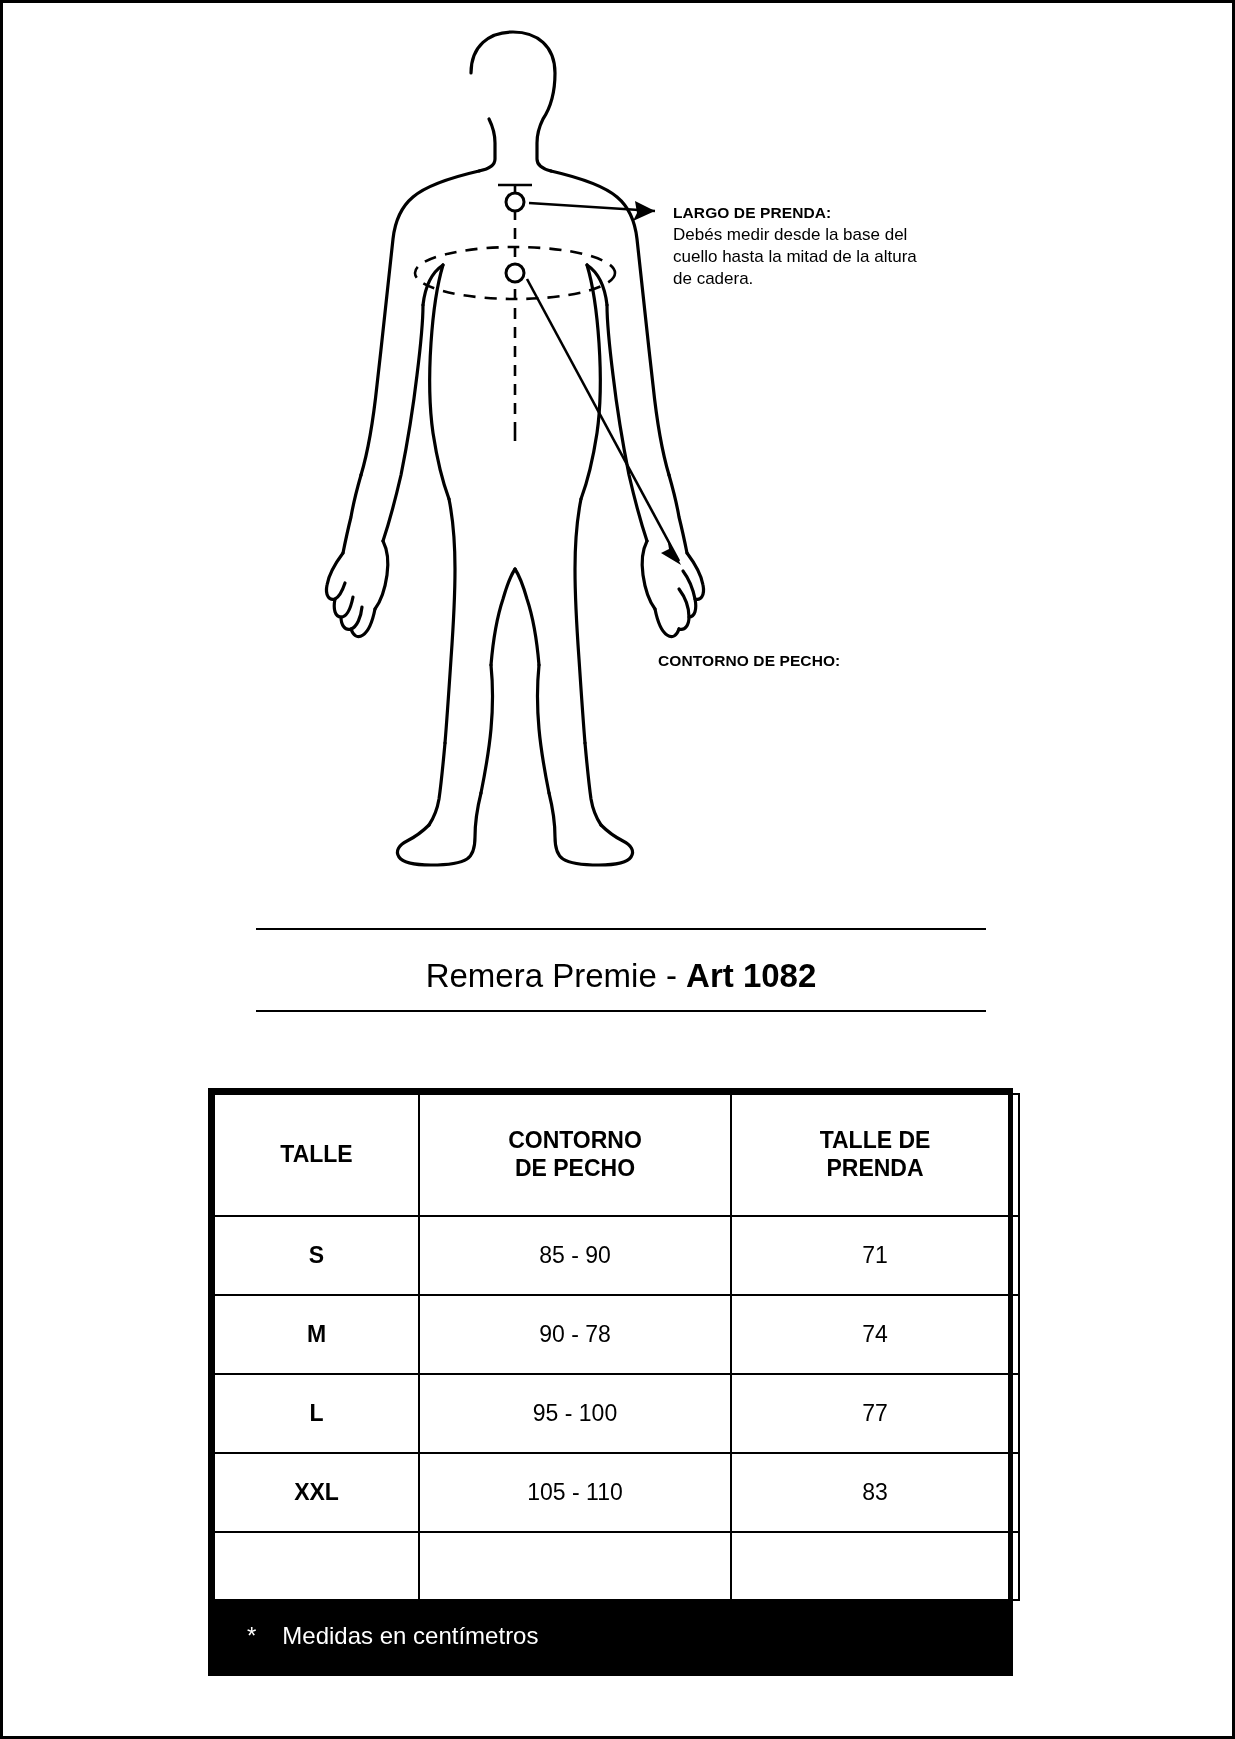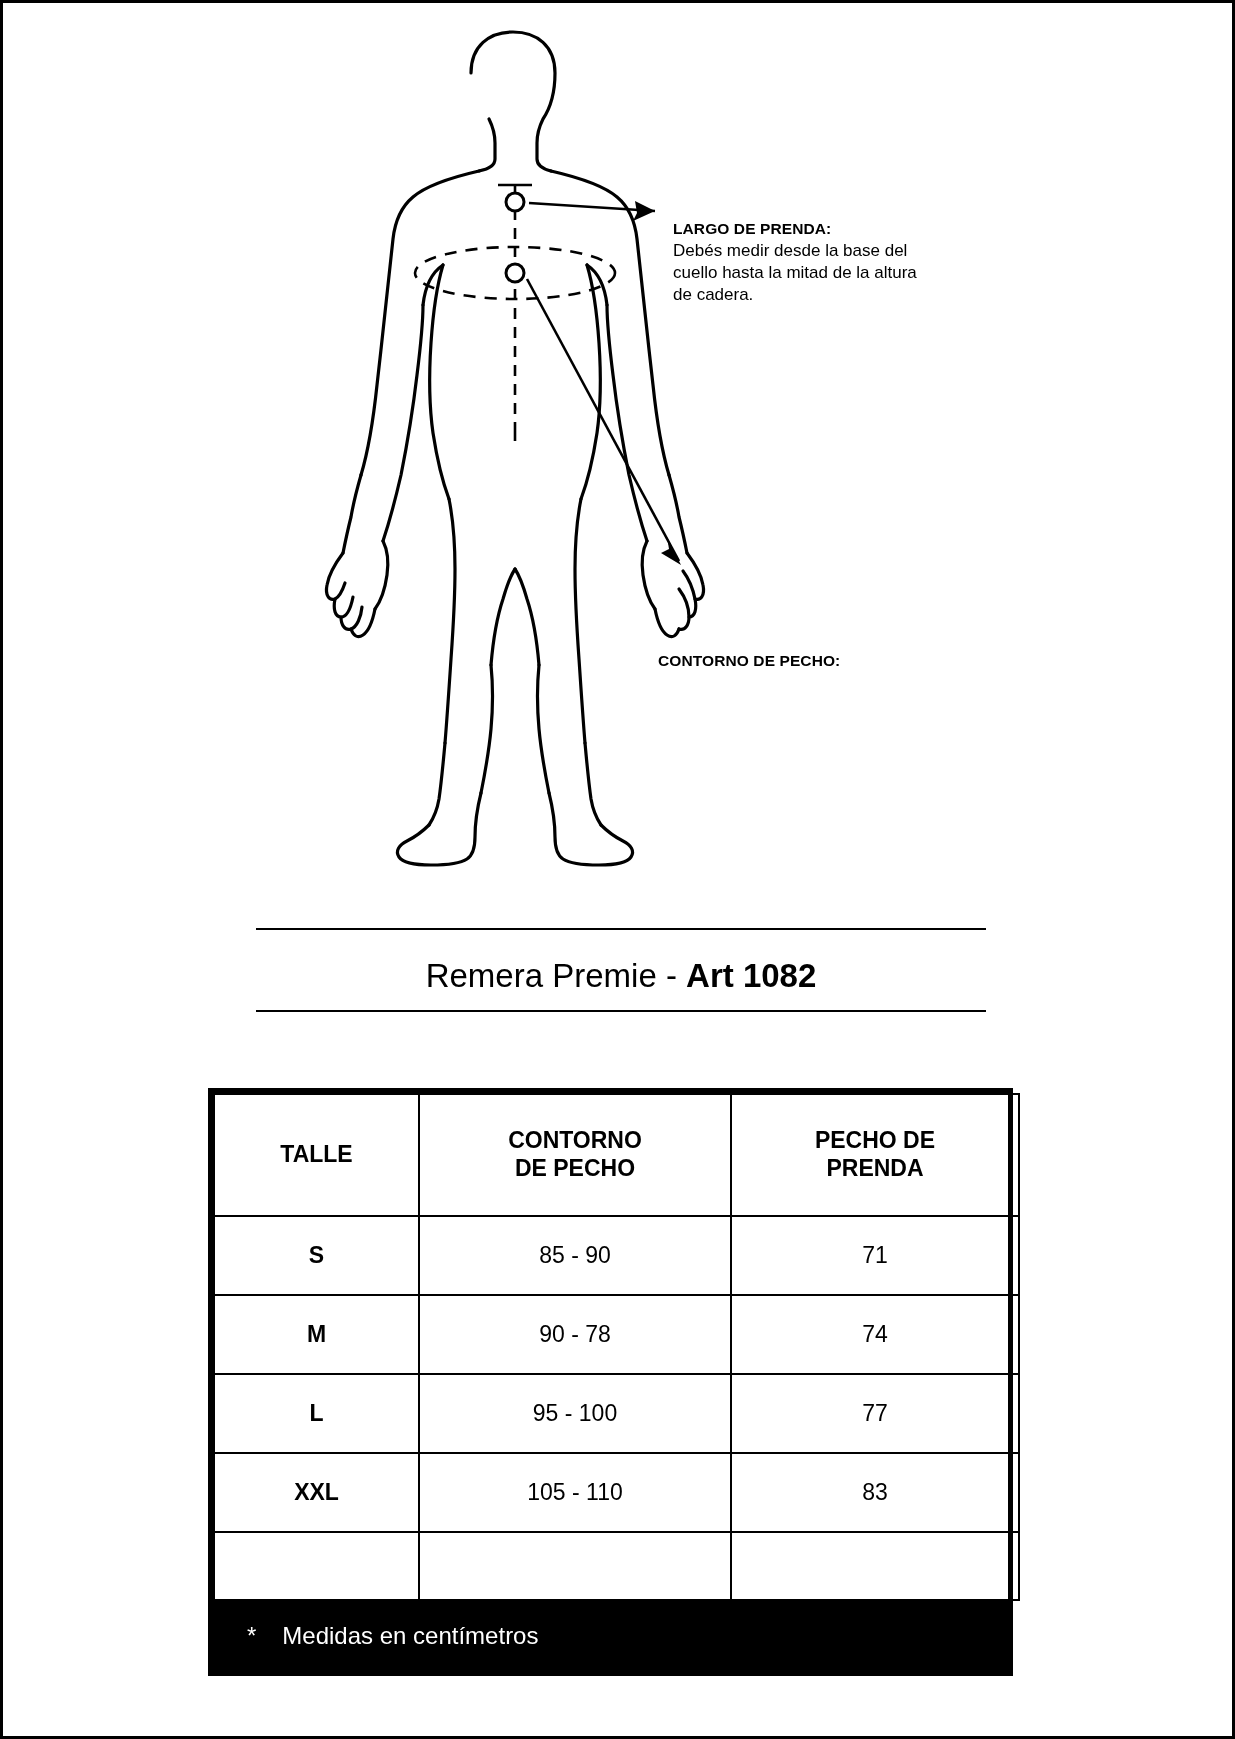--- a/index.html
+++ b/index.html
@@ -51,21 +51,20 @@
     line-height: 1.25;
     margin-bottom: 2px;
   }
   .callout .c-body {
     font-size: 17px;
     line-height: 1.28;
   }
   #callout-largo {
     left: 670px;
     top: 200px;
-    margin-top: 16px;
   }
   #callout-contorno {
     left: 655px;
     top: 648px;
     width: 270px;
   }
 
   
   #product-title-block {
     position: absolute;
@@ -258,21 +257,21 @@
         <thead>
           <tr>
             <th>
               <div>TALLE</div>
             </th>
             <th>
               <div>CONTORNO</div>
               <div>DE PECHO</div>
             </th>
             <th>
-              <div>PECHO DE</div>
+              <div>TALLE DE</div>
               <div>PRENDA</div>
             </th>
           </tr>
         </thead>
         <tbody>
           <tr>
             <td class="talle-cell">S</td>
             <td>85 - 90</td>
             <td>71</td>
           </tr>

